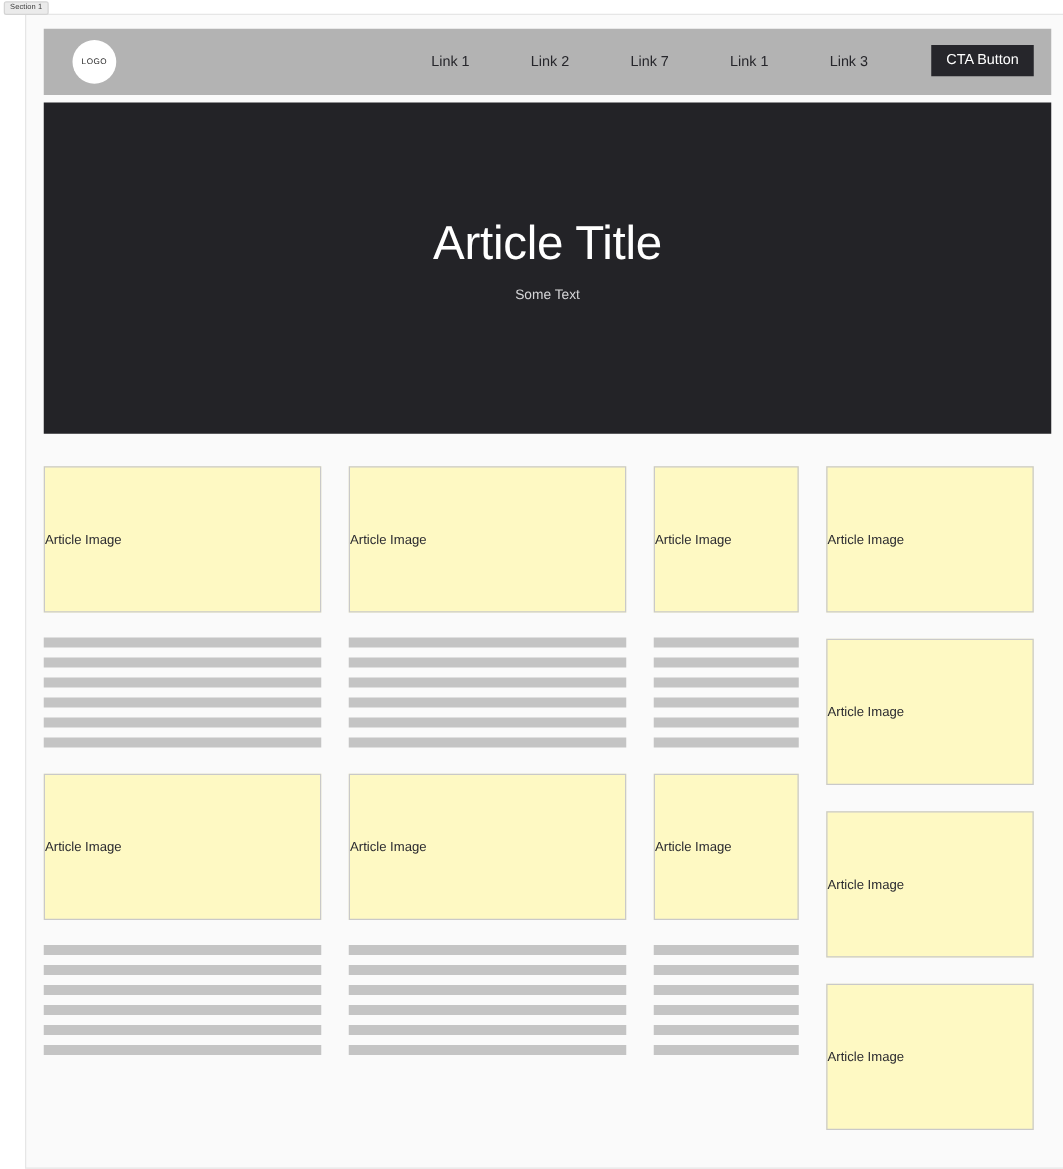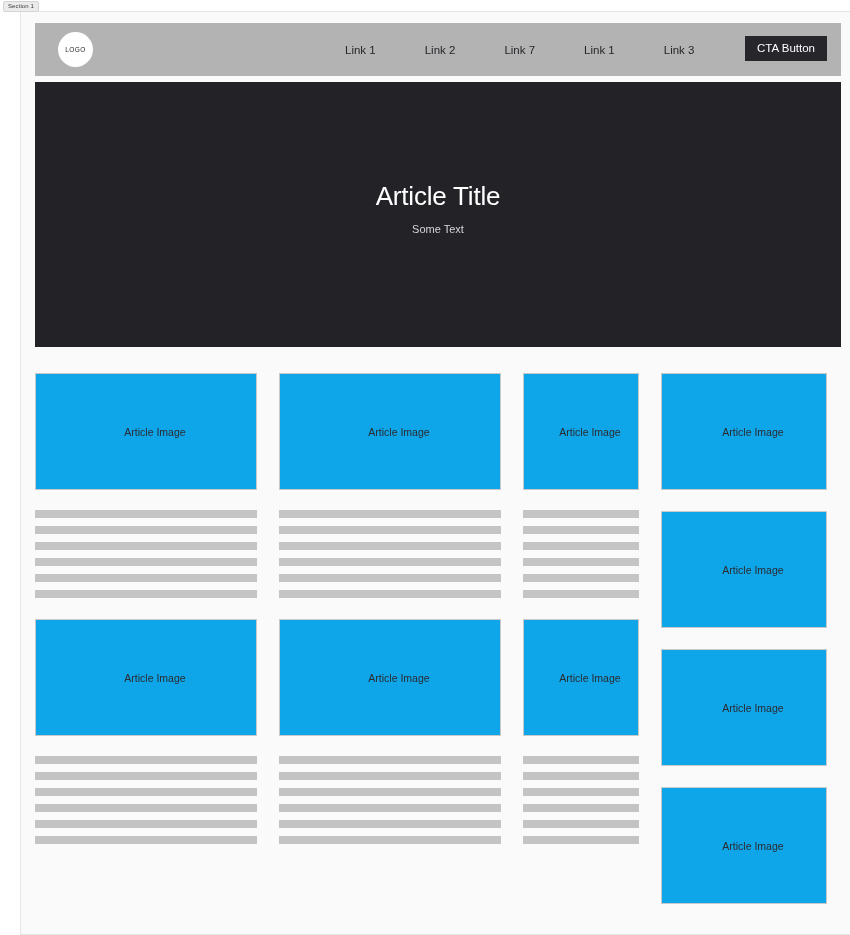--- a/index.html
+++ b/index.html
@@ -116,21 +116,21 @@
     height: 265px;
     background: #232327;
     margin-top: 6px;
     display: flex;
     flex-direction: column;
     align-items: center;
     justify-content: center;
   }
 
   .hero-title {
-    font-size: 26px;
+    font-size: 38px;
     color: #ffffff;
     font-weight: 400;
     letter-spacing: -0.2px;
     line-height: 1.1;
     margin-top: -12px;
   }
 
   .hero-sub {
     font-size: 11px;
     color: #d5d5d7;
@@ -186,27 +186,26 @@
 
   .col { display: flex; flex-direction: column; }
   .col-featured-a { width: 222px; }
   .col-featured-b { width: 222px; }
   .col-random { width: 116px; }
   .col-ads { width: 166px; }
 
   
   .img-box {
     border: 1px solid #c9c9c9;
-    background: #0ea5e9;
-    display: flex;
-    align-items: center;
-    justify-content: center;
+    background: #fef9c3;
+    display: flex;
+    align-items: center;
+    justify-content: flex-start;
     font-size: 10.5px;
     color: #2b2b30;
-    padding-left: 18px;
   }
 
   .img-wide { height: 117px; }
   .img-square { height: 117px; }
   .img-ad { height: 117px; }
 
   
   .text-block {
     display: flex;
     flex-direction: column;

